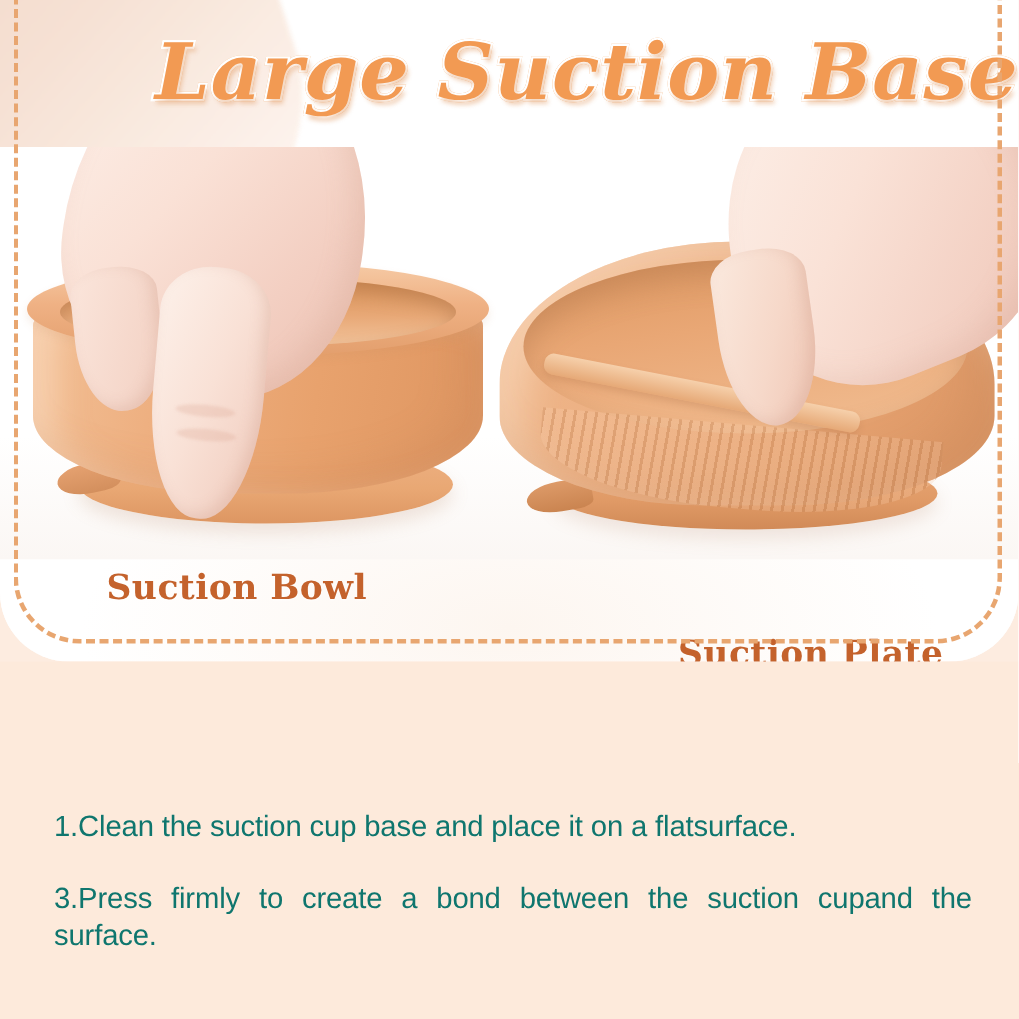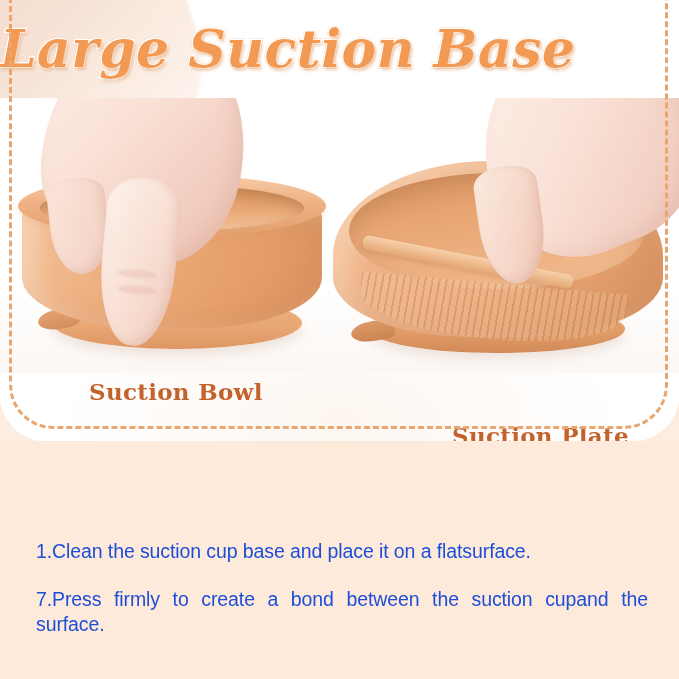--- a/index.html
+++ b/index.html
@@ -53,21 +53,21 @@
     pointer-events: none;
     z-index: 40;
   }
 
   
   .title-wrap {
     position: absolute;
     left: 0;
     top: 36px;
     width: 679px;
-    text-align: left;
+    text-align: right;
     z-index: 30;
   }
   .main-title {
     display: inline-block;
     font-family: "DejaVu Serif", "Liberation Serif", serif;
     font-weight: bold;
     font-style: italic;
     font-size: 52px;
     letter-spacing: 0.5px;
     line-height: 1.05;
@@ -331,21 +331,21 @@
     position: absolute;
     top: 0;
     font-family: "DejaVu Serif", "Liberation Serif", serif;
     font-weight: bold;
     font-size: 23px;
     color: #c4622c;
     letter-spacing: 0.3px;
     white-space: nowrap;
     text-shadow: 0 1px 2px rgba(255,255,255,0.9);
   }
-  .label-bowl  { left: 89px; }
+  .label-bowl  { left: 71px; }
   .label-plate { left: 452px; margin-top: 44px; }
 
   
   .tips-section {
     position: absolute;
     left: 0;
     top: 441px;
     width: 679px;
     height: 238px;
     background: #fdeadb;
@@ -369,21 +369,21 @@
   .tips-list {
     position: absolute;
     left: 36px;
     top: 98px;
     width: 612px;
   }
   .tip-line {
     font-family: "Liberation Sans", sans-serif;
     font-size: 19.5px;
     line-height: 1.32;
-    color: #1d4ed8;
+    color: #0f766e;
     letter-spacing: -0.1px;
     margin: 0 0 22px 0;
   }
   .tip-justified {
     text-align: justify;
     text-align-last: left;
   }
 </style>
 </head>
 <body>
@@ -439,17 +439,17 @@
       <span class="product-label label-bowl">Suction Bowl</span>
       <span class="product-label label-plate">Suction Plate</span>
     </div>
 
     <div class="dashed-frame"></div>
   </div>
 
   <div class="tips-section">
     <div class="tips-list">
       <p class="tip-line">1.Clean the suction cup base and place it on a flatsurface.</p>
-      <p class="tip-line tip-justified">7.Press firmly to create a bond between the suction cupand the surface.</p>
+      <p class="tip-line tip-justified">3.Press firmly to create a bond between the suction cupand the surface.</p>
     </div>
   </div>
 
 </div>
 
 </body></html>

